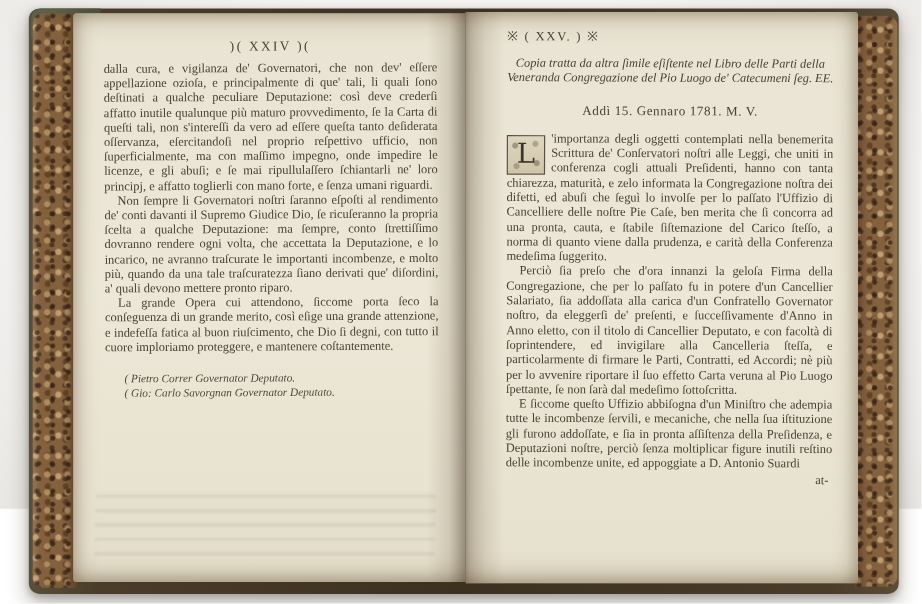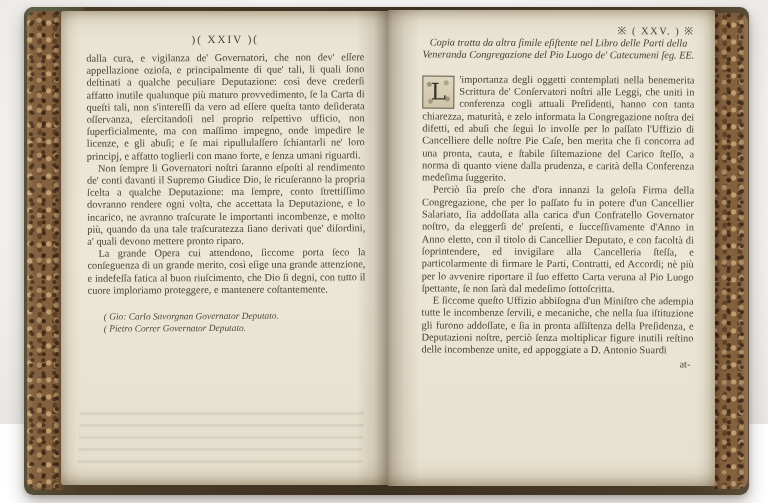--- a/index.html
+++ b/index.html
@@ -71,22 +71,22 @@
   .bodytext p.noindent { text-indent: 0; }
   .sigs { margin: 15px 0 0 16px; font-style: italic; font-size: 9.4px; line-height: 11.5px; color: #51473a; }
   .bleed {
     position: absolute; left: 18px; top: 398px; width: 284px; height: 54px;
     background: repeating-linear-gradient(0deg,
       rgba(125,112,92,0.13) 0 3px, rgba(125,112,92,0.02) 3px 12px);
     filter: blur(0.7px); transform: skewX(-2deg);
   }
   
   .content-r { position: absolute; left: 34px; top: 13px; width: 272px; transform: rotate(0.2deg); }
-  .pg-header-r { text-align: right; font-size: 10.5px; letter-spacing: 1.5px; }
-  .intro { font-style: italic; text-align: center;
+  .pg-header-r { text-align: left; font-size: 10.5px; letter-spacing: 1.5px; }
+  .intro { margin-top: 11px; font-style: italic; text-align: center;
            font-size: 10.3px; line-height: 12.4px; }
   .dateline { margin-top: 14px; text-align: center; font-size: 10.9px; letter-spacing: .5px; }
   .bodytext-r { margin-top: 12px; font-size: 10.4px; line-height: 12.3px; text-align: justify; hyphens: auto; }
   .bodytext-r p { margin: 0; text-indent: 11px; }
   .bodytext-r p.noindent { text-indent: 0; }
   .dropcap {
     float: left; width: 30px; height: 31px; margin: 2px 5px 0 0;
     border: 1px solid #5c5243;
     background:
       radial-gradient(circle at 20% 25%, rgba(90,80,60,.45) 0 2px, transparent 3px),
@@ -110,31 +110,32 @@
 
   <div class="page page-left">
     <div class="content-l">
       <div class="pg-header-l">)( XXIV )(</div>
       <div class="bodytext">
         <p class="noindent">dalla cura, e vigilanza de' Governatori, che non dev' eſſere appellazione ozioſa, e principalmente di que' tali, li quali ſono deſtinati a qualche peculiare Deputazione: così deve crederſi affatto inutile qualunque più maturo provvedimento, ſe la Carta di queſti tali, non s'intereſſi da vero ad eſſere queſta tanto deſiderata oſſervanza, eſercitandoſi nel proprio reſpettivo ufficio, non ſuperficialmente, ma con maſſimo impegno, onde impedire le licenze, e gli abuſi; e ſe mai ripullulaſſero ſchiantarli ne' loro principj, e affatto toglierli con mano forte, e ſenza umani riguardi.</p>
         <p>Non ſempre li Governatori noſtri ſaranno eſpoſti al rendimento de' conti davanti il Supremo Giudice Dio, ſe ricuſeranno la propria ſcelta a qualche Deputazione: ma ſempre, conto ſtrettiſſimo dovranno rendere ogni volta, che accettata la Deputazione, e lo incarico, ne avranno traſcurate le importanti incombenze, e molto più, quando da una tale traſcuratezza ſiano derivati que' diſordini, a' quali devono mettere pronto riparo.</p>
         <p>La grande Opera cui attendono, ſiccome porta ſeco la conſeguenza di un grande merito, così eſige una grande attenzione, e indefeſſa fatica al buon riuſcimento, che Dio ſi degni, con tutto il cuore imploriamo proteggere, e mantenere coſtantemente.</p>
       </div>
       <div class="sigs">
+        <div>( Pietro Correr Governator Deputato.</div>
         <div>( Gio: Carlo Savorgnan Governator Deputato.</div>
-        <div>( Pietro Correr Governator Deputato.</div>
       </div>
     </div>
     <div class="bleed"></div>
   </div>
 
   <div class="page page-right">
     <div class="content-r">
       <div class="pg-header-r">※ ( XXV. ) ※</div>
       <div class="intro">Copia tratta da altra ſimile eſiſtente nel Libro delle Parti della Veneranda Congregazione del Pio Luogo de' Catecumeni ſeg. EE.</div>
+      <div class="dateline">Addì 15. Gennaro 1781. M. V.</div>
       <div class="bodytext-r">
         <p class="noindent"><span class="dropcap">L</span><span>'importanza degli oggetti contemplati nella benemerita Scrittura de' Conſervatori noſtri alle Leggi, che uniti in conferenza cogli attuali Preſidenti, hanno con tanta chiarezza, maturità, e zelo informata la Congregazione noſtra dei difetti, ed abuſi che ſeguì lo involſe per lo paſſato l'Uffizio di Cancelliere delle noſtre Pie Caſe, ben merita che ſi concorra ad una pronta, cauta, e ſtabile ſiſtemazione del Carico ſteſſo, a norma di quanto viene dalla prudenza, e carità della Conferenza medeſima ſuggerito.</span></p>
         <p>Perciò ſia preſo che d'ora innanzi la geloſa Firma della Congregazione, che per lo paſſato fu in potere d'un Cancellier Salariato, ſia addoſſata alla carica d'un Confratello Governator noſtro, da eleggerſi de' preſenti, e ſucceſſivamente d'Anno in Anno eletto, con il titolo di Cancellier Deputato, e con facoltà di ſoprintendere, ed invigilare alla Cancelleria ſteſſa, e particolarmente di firmare le Parti, Contratti, ed Accordi; nè più per lo avvenire riportare il ſuo effetto Carta veruna al Pio Luogo ſpettante, ſe non ſarà dal medeſimo ſottoſcritta.</p>
         <p>E ſiccome queſto Uffizio abbiſogna d'un Miniſtro che adempia tutte le incombenze ſervili, e mecaniche, che nella ſua iſtituzione gli furono addoſſate, e ſia in pronta aſſiſtenza della Preſidenza, e Deputazioni noſtre, perciò ſenza moltiplicar figure inutili reſtino delle incombenze unite, ed appoggiate a D. Antonio Suardi</p>
         <div class="catchword">at-</div>
       </div>
     </div>
   </div>
 
   <div class="gutter"></div>

